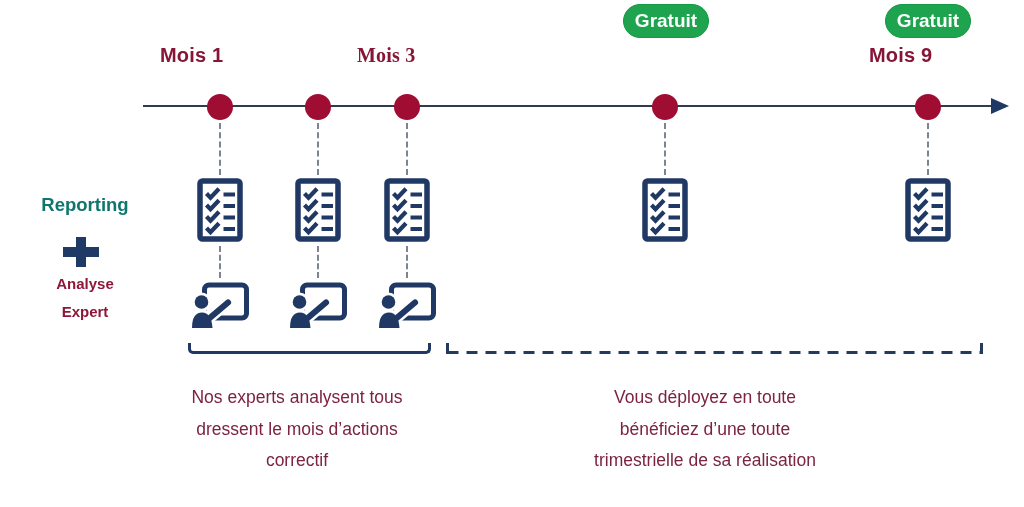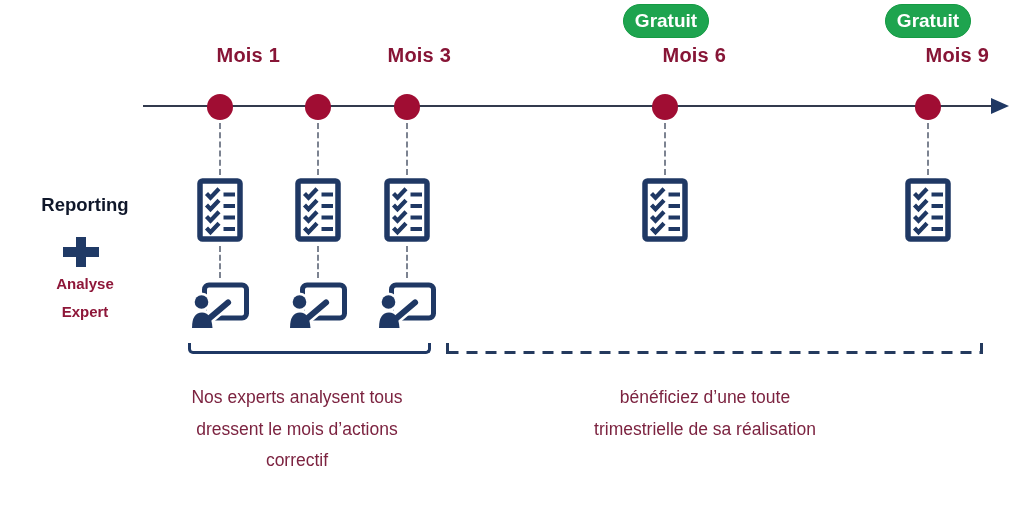--- a/index.html
+++ b/index.html
@@ -16,21 +16,21 @@
     border-left:18px solid #1F3864;
     border-top:8.5px solid transparent;
     border-bottom:8.5px solid transparent;
   }
 
   
   .dot{width:26px;height:26px;border-radius:50%;background:#A00D33;top:94px;}
 
   
   .m-label{
-    top:44px;width:120px;text-align:right;
+    top:44px;width:120px;text-align:left;
     font-size:20px;font-weight:bold;color:#871536;letter-spacing:.2px;
   }
 
   
   .badge{
     top:4px;width:86px;height:34px;border-radius:17px;
     background:#1EA44F;border:1px solid #149A43;
     color:#ffffff;font-size:19px;font-weight:bold;
     display:flex;align-items:center;justify-content:center;box-sizing:border-box;
   }
@@ -47,21 +47,21 @@
   
   .bracket-solid{
     left:188px;top:343px;width:243px;height:11px;
     border-left:3px solid #1F3864;border-right:3px solid #1F3864;
     border-bottom:3px solid #1F3864;border-radius:0 0 5px 5px;box-sizing:border-box;
   }
   .bracket-dashed{left:446px;top:341px;}
 
   
   .legend-reporting{left:20px;top:194px;width:130px;text-align:center;
-    font-size:18.5px;font-weight:bold;color:#0f172a;}
+    font-size:18.5px;font-weight:bold;color:#0f766e;}
   .plus-wrap{left:63px;top:237px;width:36px;height:30px;}
   .plus-h{position:absolute;left:0;top:10px;width:36px;height:10px;background:#203A66;}
   .plus-v{position:absolute;left:13px;top:0;width:10px;height:30px;background:#203A66;}
   .legend-analyse{left:20px;top:270px;width:130px;text-align:center;
     font-size:15px;font-weight:bold;color:#8E1739;line-height:28px;}
 
   
   .phase{font-size:17.5px;color:#7C2340;text-align:center;line-height:31.5px;}
   .phase-left{left:170px;top:382px;width:254px;}
   .phase-right{left:552px;top:382px;width:306px;}
@@ -71,22 +71,21 @@
 
 <div class="canvas">
 
   <div class="abs axis"></div>
   <div class="abs arrowhead"></div>
 
   <div class="abs badge" style="left:623px;">Gratuit</div>
   <div class="abs badge" style="left:885px;">Gratuit</div>
 
   <div class="abs m-label" style="left:160px;">Mois 1</div>
-  <div class="abs m-label" style="left:331px;">Mois 3</div>
-  <div class="abs m-label" style="left:606px;">Mois 6</div>
+  <div class="abs m-label" style="left:357px;font-family:Liberation Serif, serif;">Mois 3</div>
   <div class="abs m-label" style="left:869px;">Mois 9</div>
 
   <div class="abs dot" style="left:207px;"></div>
   <div class="abs dot" style="left:305px;"></div>
   <div class="abs dot" style="left:394px;"></div>
   <div class="abs dot" style="left:652px;"></div>
   <div class="abs dot" style="left:915px;"></div>
 
   <div class="abs dash-v dash-top" style="left:219px;"></div>
   <div class="abs dash-v dash-top" style="left:317px;"></div>
@@ -208,17 +207,18 @@
     <line x1="1.5" y1="11.5" x2="535.5" y2="11.5" stroke="#243A5E" stroke-width="3" stroke-dasharray="11 8"></line>
     <line x1="535.5" y1="2" x2="535.5" y2="13" stroke="#243A5E" stroke-width="3"></line>
   </svg>
 
   <div class="abs phase phase-left">
     <div>Nos experts analysent tous</div>
     <div>dressent le mois d’actions</div>
     <div>correctif</div>
   </div>
   <div class="abs phase phase-right">
+    <div>Vous déployez en toute</div>
     <div>bénéficiez d’une toute</div>
     <div>trimestrielle de sa réalisation</div>
   </div>
 
 </div>
 
 </body></html>

